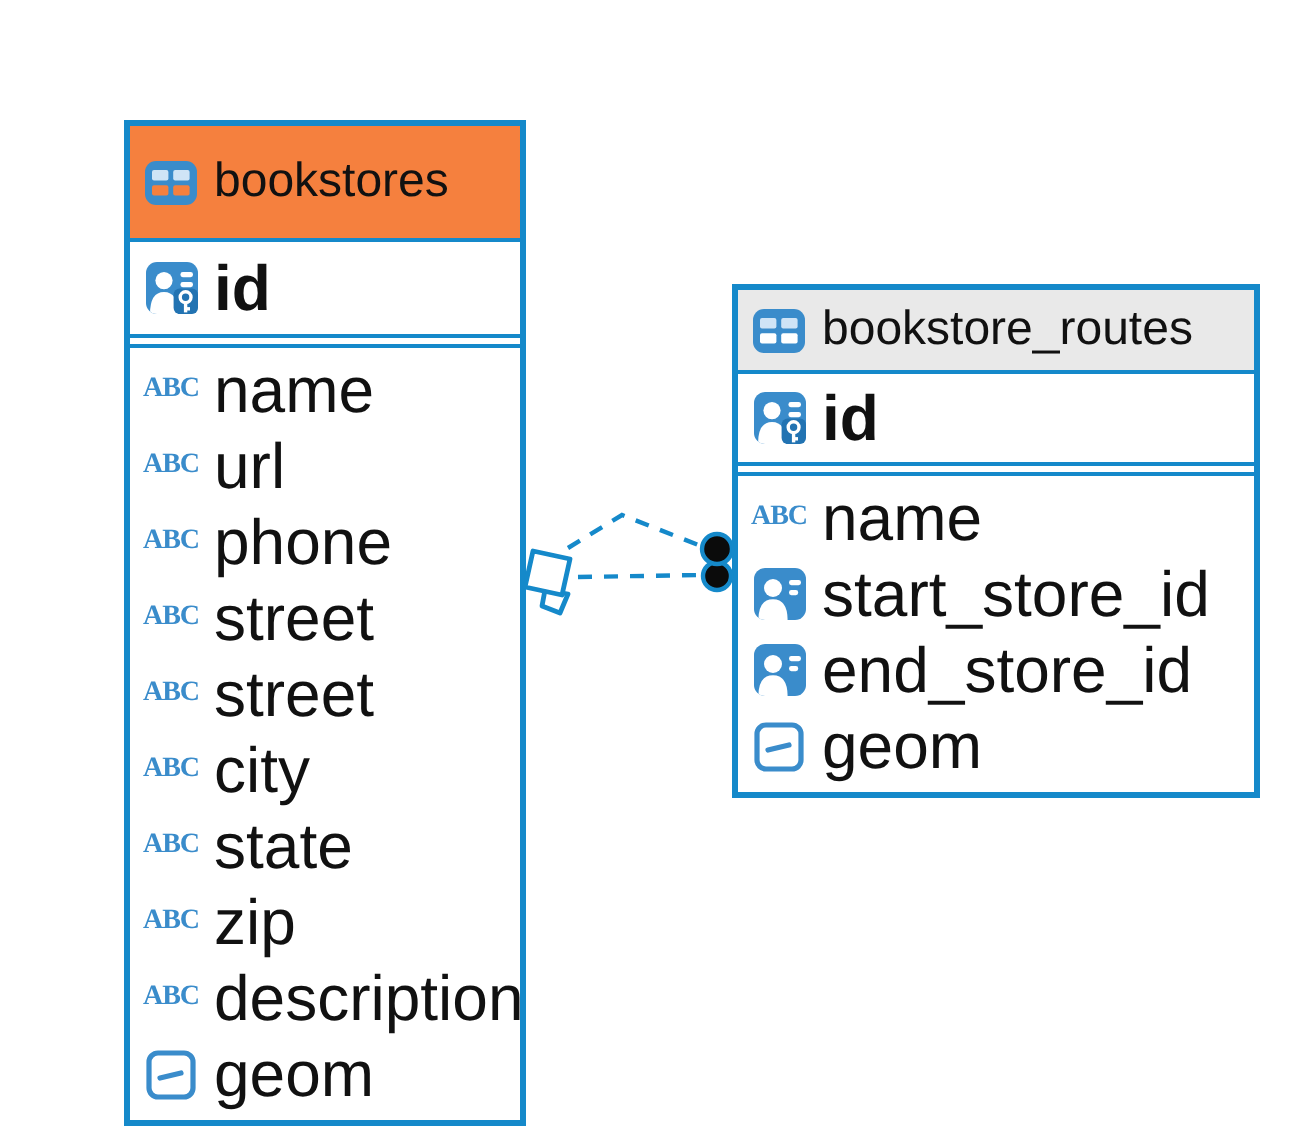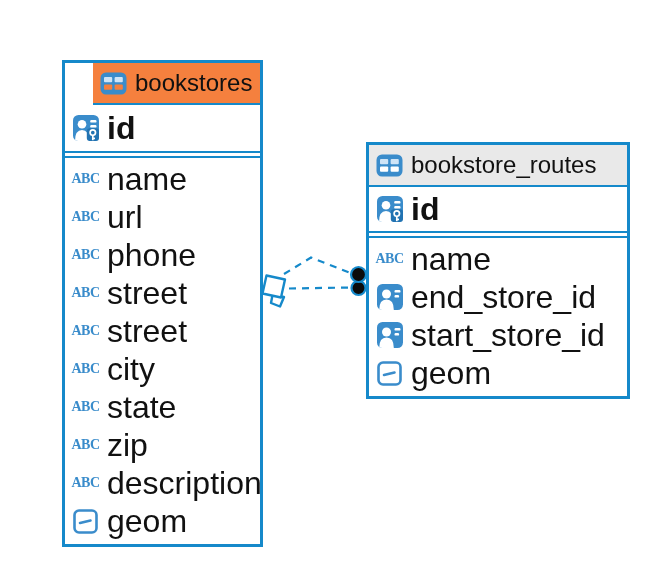--- a/index.html
+++ b/index.html
@@ -14,21 +14,21 @@
     box-sizing:border-box; z-index:1;
   }
   .t0 { left:62px; top:60px;  width:201px; }
   .t1 { left:366px; top:142px; width:264px; }
 
   .hdr {
     display:flex; align-items:center; padding-left:7px;
     border-bottom:2px solid var(--accent-blue, #1589ca);
     box-sizing:border-box;
   }
-  .t0 .hdr { height:42px;margin-left:28px; }
+  .t0 .hdr { height:58px; }
   .t1 .hdr { height:42px; }
   .hdr-orange { background: var(--header-orange, #f5803e); --cellbg: var(--header-orange, #f5803e); }
   .hdr-gray   { background: var(--header-gray, #e9e9e9);   --cellbg: #ffffff; }
   .ttitle {
     margin-left:8px; font-size:24px; color:var(--row-text, #111);
     white-space:nowrap;
   }
   .ticon { display:flex; align-items:center; }
 
   .keys .crow { height:46px; }
@@ -213,53 +213,53 @@
         <div class="crow">
           <span class="cicon">
             <span class="abc">ABC</span>
           </span>
           <span class="clabel">name</span>
         </div>
         <div class="crow">
           <span class="cicon">
             <svg width="26" height="26" viewBox="0 0 26 26">
               <defs>
+                <clipPath id="clip3">
+                  <rect x="0" y="0" width="26" height="26" rx="5.5"></rect>
+                </clipPath>
+              </defs>
+              <rect x="0" y="0" width="26" height="26" rx="5.5" style="fill:var(--icon-blue,#3a8ccb)"></rect>
+              <g clip-path="url(#clip3)">
+                <circle cx="9.5" cy="10" r="4.5" fill="#fff"></circle>
+                <path d="M 2.2 26 Q 2.2 15.6 9.5 15.6 Q 16.8 15.6 16.8 26 Z" fill="#fff"></path>
+              </g>
+              <rect x="17.5" y="6" width="6" height="2.6" rx="1.2" fill="#fff"></rect>
+              <rect x="17.5" y="11" width="4.6" height="2.6" rx="1.2" fill="#fff"></rect>
+            </svg>
+          </span>
+          <span class="clabel">start_store_id</span>
+        </div>
+        <div class="crow">
+          <span class="cicon">
+            <svg width="26" height="26" viewBox="0 0 26 26">
+              <defs>
                 <clipPath id="clip4">
                   <rect x="0" y="0" width="26" height="26" rx="5.5"></rect>
                 </clipPath>
               </defs>
               <rect x="0" y="0" width="26" height="26" rx="5.5" style="fill:var(--icon-blue,#3a8ccb)"></rect>
               <g clip-path="url(#clip4)">
                 <circle cx="9.5" cy="10" r="4.5" fill="#fff"></circle>
                 <path d="M 2.2 26 Q 2.2 15.6 9.5 15.6 Q 16.8 15.6 16.8 26 Z" fill="#fff"></path>
               </g>
               <rect x="17.5" y="6" width="6" height="2.6" rx="1.2" fill="#fff"></rect>
               <rect x="17.5" y="11" width="4.6" height="2.6" rx="1.2" fill="#fff"></rect>
             </svg>
           </span>
           <span class="clabel">end_store_id</span>
-        </div>
-        <div class="crow">
-          <span class="cicon">
-            <svg width="26" height="26" viewBox="0 0 26 26">
-              <defs>
-                <clipPath id="clip3">
-                  <rect x="0" y="0" width="26" height="26" rx="5.5"></rect>
-                </clipPath>
-              </defs>
-              <rect x="0" y="0" width="26" height="26" rx="5.5" style="fill:var(--icon-blue,#3a8ccb)"></rect>
-              <g clip-path="url(#clip3)">
-                <circle cx="9.5" cy="10" r="4.5" fill="#fff"></circle>
-                <path d="M 2.2 26 Q 2.2 15.6 9.5 15.6 Q 16.8 15.6 16.8 26 Z" fill="#fff"></path>
-              </g>
-              <rect x="17.5" y="6" width="6" height="2.6" rx="1.2" fill="#fff"></rect>
-              <rect x="17.5" y="11" width="4.6" height="2.6" rx="1.2" fill="#fff"></rect>
-            </svg>
-          </span>
-          <span class="clabel">start_store_id</span>
         </div>
         <div class="crow">
           <span class="cicon">
             <svg width="25" height="25" viewBox="0 0 25 25">
               <rect x="1.5" y="1.5" width="22" height="22" rx="4.5" fill="#fff" style="stroke:var(--icon-blue,#3a8ccb)" stroke-width="2.6"></rect>
               <line x1="7" y1="14" x2="17.5" y2="11.5" style="stroke:var(--icon-blue,#3a8ccb)" stroke-width="2.6" stroke-linecap="round"></line>
             </svg>
           </span>
           <span class="clabel">geom</span>
         </div>

